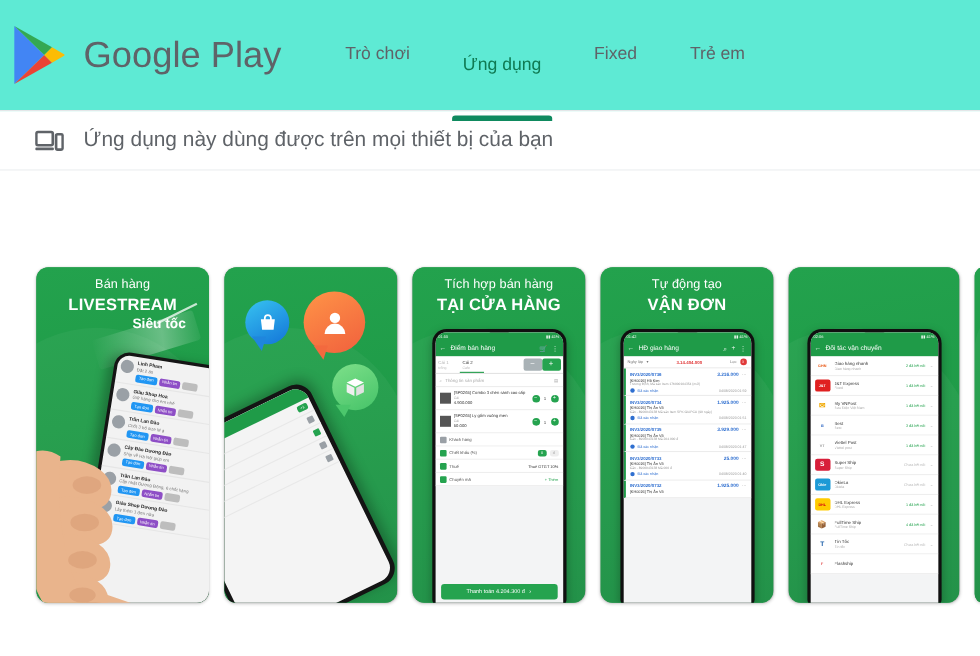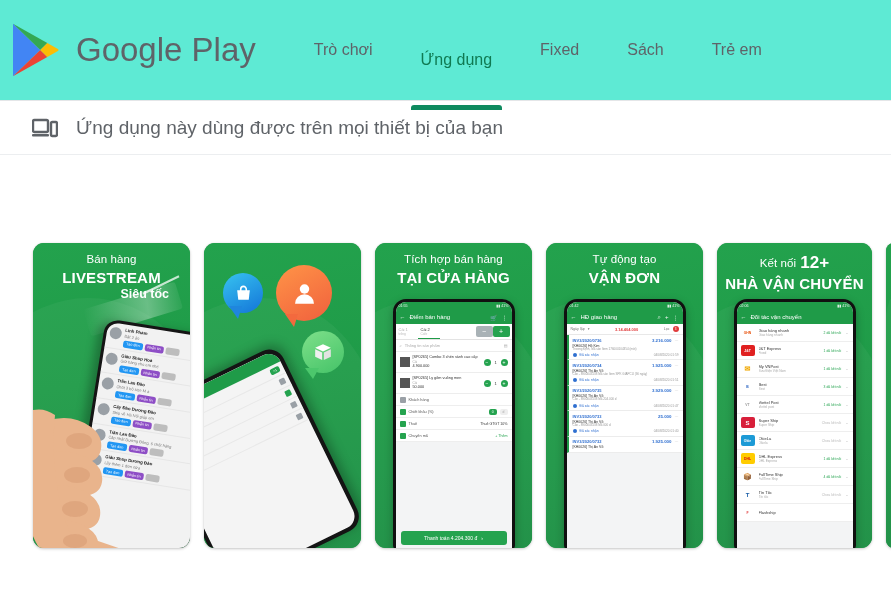--- a/index.html
+++ b/index.html
@@ -508,23 +508,20 @@
       <div class="nav-item">
           <span>Trò chơi</span>
         </div>
       <div class="nav-item active">
           <span>Ứng dụng</span>
         </div>
       <div class="nav-item">
           <span>Fixed</span>
         </div>
       <div class="nav-item">
-          <span>Sách</span>
-        </div>
-      <div class="nav-item">
           <span>Trẻ em</span>
         </div>
     </div>
   </div>
 
   <div class="device-bar">
     <svg class="device-icon" viewBox="0 0 26 22">
       <rect x="1" y="3" width="15" height="12" rx="1.5" fill="none" stroke="#5f6368" stroke-width="2.4"></rect>
       <rect x="0" y="17" width="17" height="2.6" rx="1" fill="#5f6368"></rect>
       <rect x="19" y="5" width="6" height="14" rx="1.4" fill="none" stroke="#5f6368" stroke-width="2.4"></rect>
@@ -874,24 +871,20 @@
                   <span class="inv-dots">⋯</span>
                 </div>
               <div class="inv-cust">[KH0026] Thị Ân Võ</div>
             </div>
           </div>
         </div>
       </div>
 
       <div class="shot wide">
         <div class="green-bg"></div>
-        <div class="cap inline-num">
-          <div class="l1"><span>Kết nối</span><span class="big-num">12+</span></div>
-          <div class="l2">NHÀ VẬN CHUYỂN</div>
-        </div>
         <div class="phone-up">
           <div class="notch"></div>
           <div class="pscreen">
             <div class="statusbar">
               <span>02:06</span>
               <span>▮▮ 41%</span>
             </div>
             <div class="appbar">
               <span class="ic">←</span>
               <span class="title">Đối tác vận chuyển</span>

